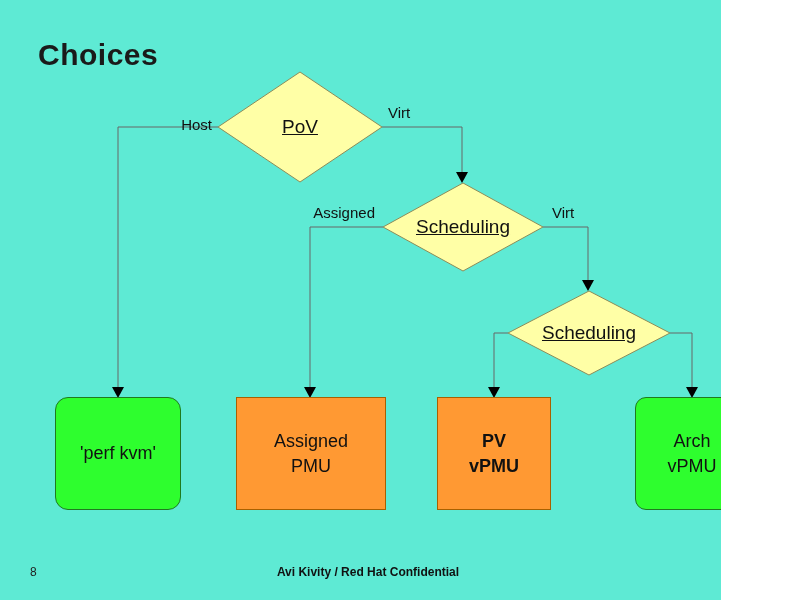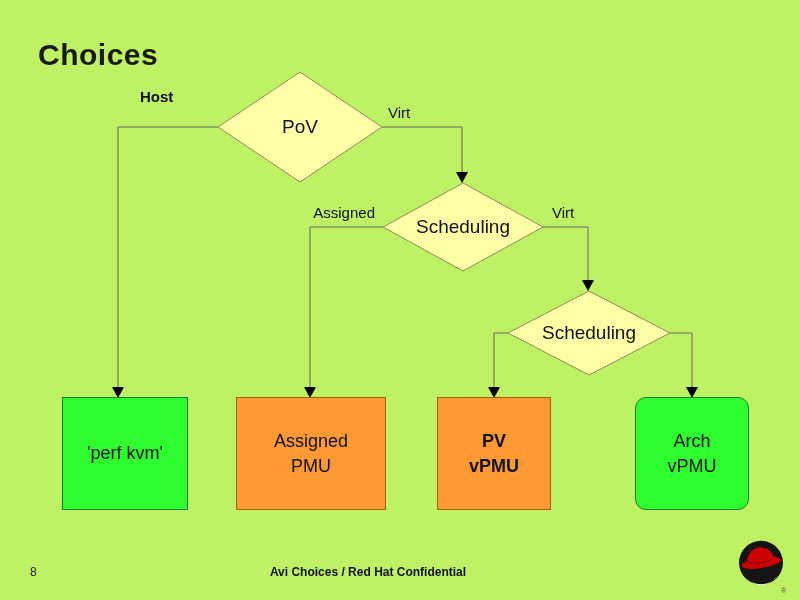--- a/index.html
+++ b/index.html
@@ -1,20 +1,20 @@
 <!DOCTYPE html>
 <html><head>
 <meta charset="utf-8">
 <style>
   html, body { margin: 0; padding: 0; background: #ffffff; }
   .slide {
     position: relative;
-    width: 800px;
+    width: 721px;
     height: 600px;
-    background: #bef264;
+    background: #5eead4;
     font-family: "Liberation Sans", "DejaVu Sans", sans-serif;
     overflow: hidden;
   }
   .slide-title {
     position: absolute;
     left: 38px;
     top: 38px;
     margin: 0;
     font-size: 30px;
     font-weight: bold;
@@ -27,51 +27,52 @@
     width: 800px; height: 600px;
   }
   .diamond-label {
     position: absolute;
     display: flex;
     align-items: center;
     justify-content: center;
     font-size: 19px;
     color: #111111;
     pointer-events: none;
+    text-decoration: underline;
   }
   .dl-pov        { left: 218px; top:  74px; width: 164px; height: 106px; }
   .dl-scheduling { left: 383px; top: 183px; width: 160px; height:  88px; }
   .dl-interface  { left: 508px; top: 291px; width: 162px; height:  84px; }
   .branch-label {
     position: absolute;
     font-size: 15px;
     color: #111111;
     white-space: nowrap;
   }
-  .bl-host     { left: 140px; top: 88px; width: 72px; text-align: left; font-weight: bold; }
+  .bl-host     { left: 140px; top: 116px; width: 72px; text-align: right; }
   .bl-guest    { left: 388px; top: 104px; }
   .bl-assigned { left: 295px; top: 204px; width: 80px; text-align: right; }
   .bl-virt     { left: 552px; top: 204px; }
   .outcome-box {
     position: absolute;
     top: 397px;
     height: 113px;
     box-sizing: border-box;
     display: flex;
     flex-direction: column;
     align-items: center;
     justify-content: center;
     font-size: 18px;
     line-height: 1.35;
     color: #111111;
     text-align: center;
   }
   .box-green  { background: #2efe2e; border: 1px solid #1f7a1f; }
   .box-orange { background: #ff9933; border: 1px solid #a86000; }
-  .ob-1 { left:  62px; width: 126px; }
+  .ob-1 { left:  55px; width: 126px; border-radius: 13px; }
   .ob-2 { left: 236px; width: 150px; }
   .ob-3 { left: 437px; width: 114px; font-weight: bold; }
   .ob-4 { left: 635px; width: 114px; border-radius: 11px; }
   .box-line:empty { display: none; }
   .page-number {
     position: absolute;
     left: 30px;
     top: 565px;
     font-size: 12px;
     color: #222222;
@@ -141,21 +142,21 @@
   <div class="outcome-box box-orange ob-3">
     <span class="box-line">PV</span>
     <span class="box-line">vPMU</span>
   </div>
   <div class="outcome-box box-green ob-4">
     <span class="box-line">Arch</span>
     <span class="box-line">vPMU</span>
   </div>
 
   <div class="page-number">8</div>
-  <div class="footer-text">Avi Choices / Red Hat Confidential</div>
+  <div class="footer-text">Avi Kivity / Red Hat Confidential</div>
 
   <svg class="redhat-logo" viewBox="0 0 100 112">
     <circle cx="50" cy="50" r="41" fill="#151515"></circle>
     <path d="M20 76 Q36 92 50 92 Q65 92 80 74 Q70 89 50 90 Q32 90 20 76 Z" fill="#ffffff"></path>
     <g transform="rotate(-9 50 48)">
       <path d="M24 50 Q25 23 50 21 Q75 23 76 50 Z" fill="#cc0000"></path>
       <ellipse cx="50" cy="50" rx="37" ry="10" fill="#cc0000"></ellipse>
       <path d="M26 46 Q50 54 74 46" stroke="#7a0000" stroke-width="2" fill="none"></path>
     </g>
     <text x="88" y="106" font-size="12" fill="#444444">®</text>

